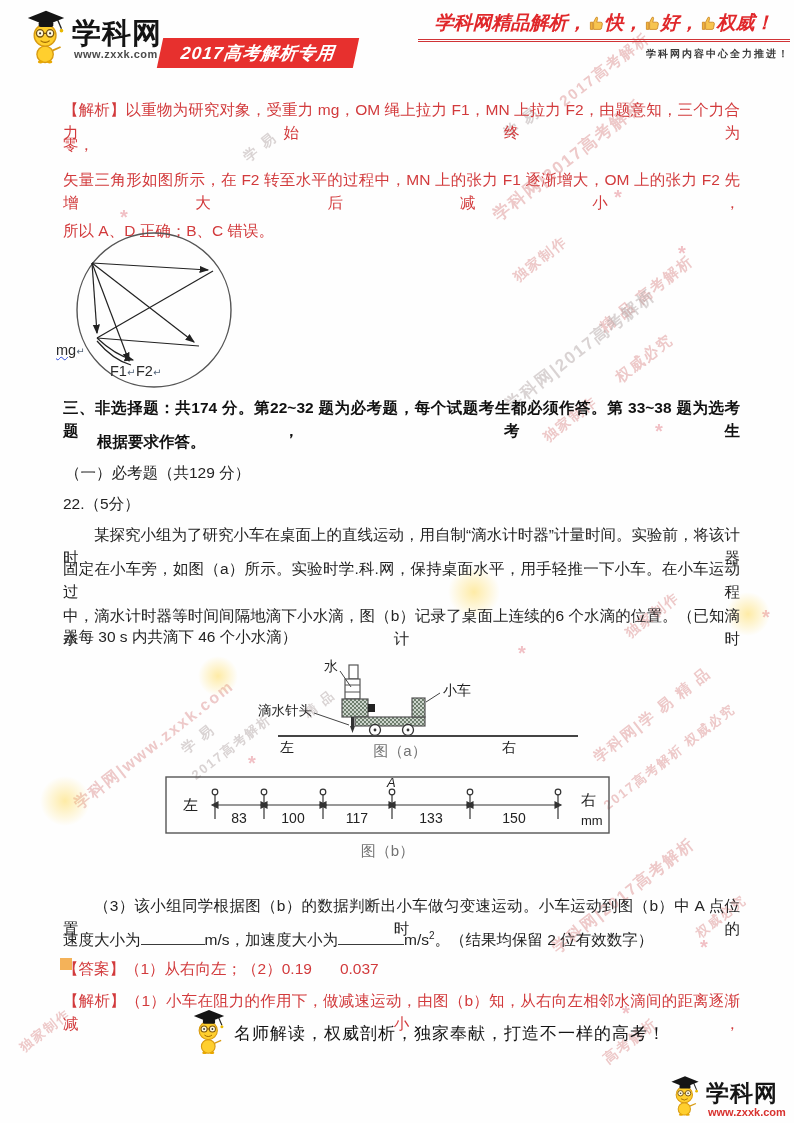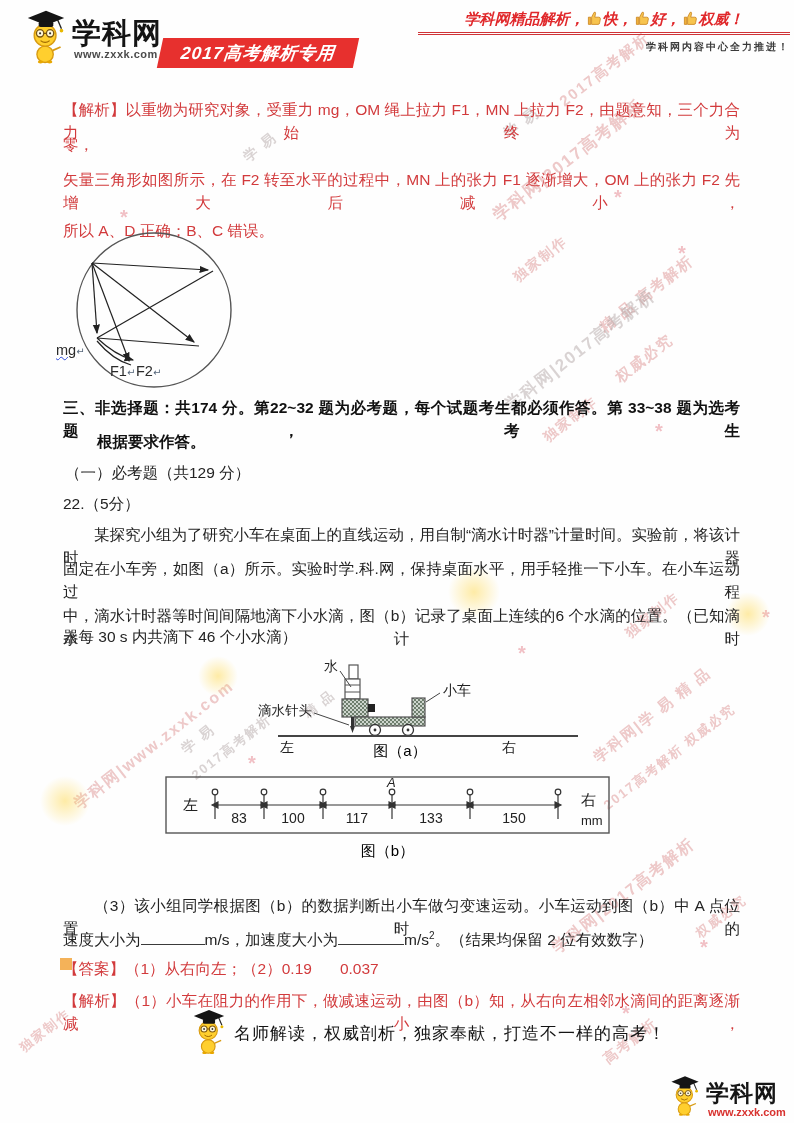--- a/index.html
+++ b/index.html
@@ -20,25 +20,25 @@
   .star{position:absolute;color:rgba(230,140,150,0.55);font-size:20px;font-weight:bold;}
   .ghost{position:absolute;border-radius:50%;
          background:radial-gradient(closest-side,rgba(255,214,70,0.48),rgba(255,214,70,0));}
   .hl-square{position:absolute;width:12px;height:12px;background:#f2a43c;opacity:.85;}
   .brand-big{font-size:29px;font-weight:900;color:#141414;letter-spacing:1px;}
   .brand-site{font-size:11px;font-weight:bold;color:#4a4a4a;letter-spacing:.5px;}
   .badge{position:absolute;left:134px;top:30px;width:196px;height:30px;background:#e7302e;
          transform:skewX(-12deg);display:flex;align-items:center;justify-content:center;}
   .badge span{transform:skewX(6deg);color:#fff;font-weight:bold;font-style:italic;font-size:17.5px;
          letter-spacing:1px;white-space:nowrap;}
-  .slogan1{font-size:15px;font-weight:bold;font-style:italic;color:#e0282b;white-space:nowrap;
+  .slogan1{font-size:19px;font-weight:bold;font-style:italic;color:#e0282b;white-space:nowrap;
            border-bottom:3px double #d03336;padding-bottom:3px;text-align:center;}
   .slogan2{font-size:10px;color:#3a3a3a;font-weight:600;text-align:right;margin-top:5px;letter-spacing:2px;}
   .thumb{display:inline-block;vertical-align:-2px;margin:0 1px;}
-  .fig-caption{position:absolute;font-size:15px;color:#000000;text-align:center;}
+  .fig-caption{position:absolute;font-size:15px;color:#737373;text-align:center;}
   .veclabel{position:absolute;font-size:14.5px;color:#2a2a2a;}
   .wavy{text-decoration:underline;text-decoration-style:wavy;text-decoration-color:#2c49d8;
         text-decoration-thickness:1px;}
   .retmark{font-size:10px;color:#55667a;}
   svg text{font-family:"Liberation Sans","DejaVu Sans",sans-serif;}
 </style>
 </head>
 <body>
 
 <div class="page">

